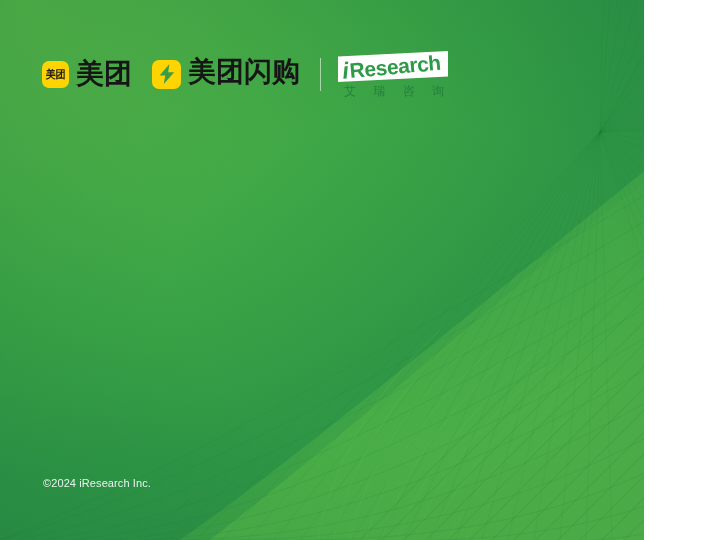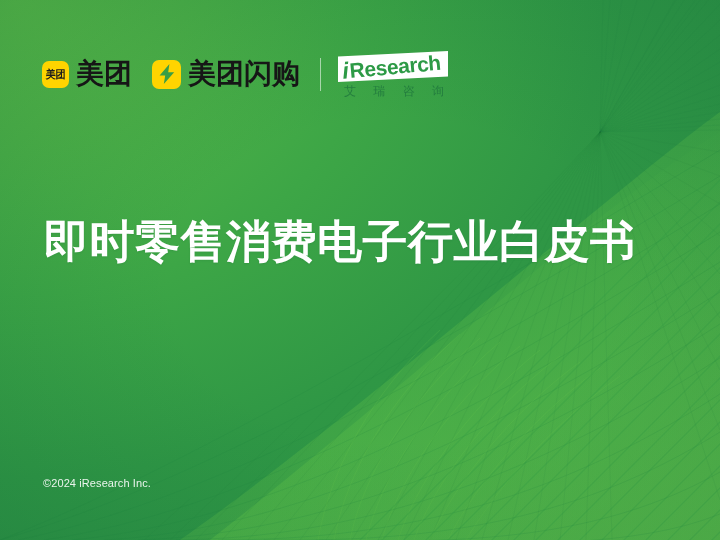--- a/index.html
+++ b/index.html
@@ -6,21 +6,21 @@
     margin: 0;
     padding: 0;
     background: #ffffff;
   }
   body {
     font-family: "Liberation Sans", sans-serif;
   }
 
   #slide {
     position: relative;
-    width: 720px;
+    width: 644px;
     height: 540px;
     overflow: hidden;
     background: #3f9e46;
   }
 
   
   .bg-layer {
     position: absolute;
     inset: 0;
     width: 720px;
@@ -104,20 +104,21 @@
     align-items: center;
     justify-content: center;
     flex: none;
   }
   .sg-badge svg { display: block; }
   .sg-word {
     font-size: 28px;
     line-height: 1;
     font-weight: bold;
     color: #161616;
+    font-family: Liberation Mono, monospace;
   }
 
   .divider {
     width: 1px;
     height: 33px;
     background: rgba(255,255,255,0.55);
     margin: 0 17px 0 20px;
     flex: none;
   }
 
@@ -377,17 +378,16 @@
     <div class="ir-logo">
       <span class="ir-plate"></span>
       <span class="ir-text">
         <span class="ir-i">i</span>
         <span class="ir-rest">Research</span>
       </span>
       <span class="ir-sub">艾 瑞 咨 询</span>
     </div>
   </div>
 
-  <h1 class="title">即时零售消费电子行业白皮书</h1>
 
   <div class="footer">©2024 iResearch Inc.</div>
 
 </div>
 
 </body></html>

